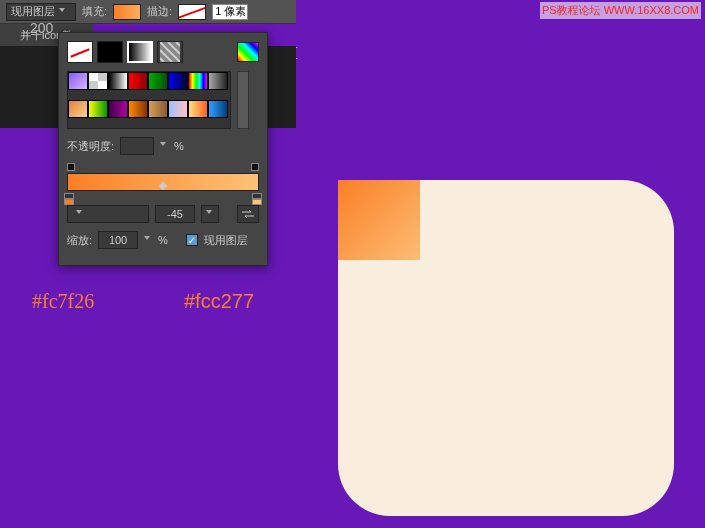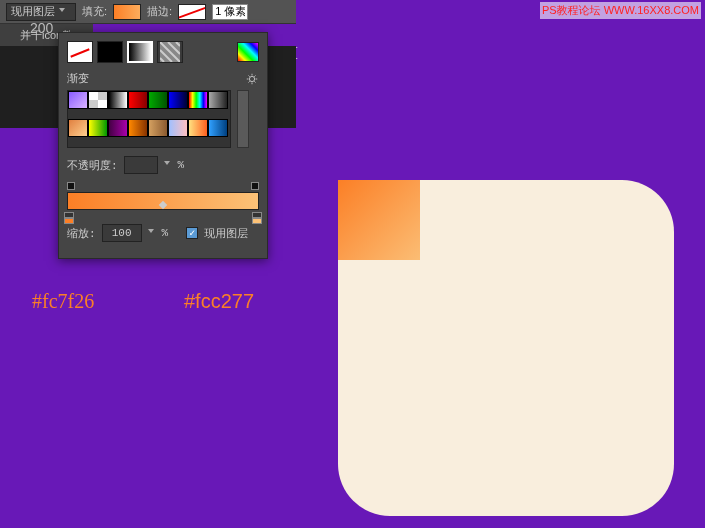--- a/index.html
+++ b/index.html
@@ -16,21 +16,21 @@
   .px-input { width: 36px; height: 16px; background: #fff; color: #000; border: 1px solid #888; font-size: 11px; padding: 0 2px; }
 
   .tabbar { position: absolute; left: 0; top: 24px; height: 22px; display: flex; align-items: center; color: #ccc; }
   .tabbar .tab { padding: 4px 20px; background: #3f3f3f; }
   .ruler { position: absolute; left: 30px; top: 20px; color: #bbb; font-size: 14px; }
 
   .dark-strip { position: absolute; left: 0; top: 46px; width: 296px; height: 82px; background: #1f1f1f; }
 
   .panel { position: absolute; left: 58px; top: 32px; width: 210px; background: #454545; border: 1px solid #2a2a2a; box-shadow: 0 2px 10px rgba(0,0,0,0.5); padding: 8px; }
 
-  .row { display: flex; align-items: center; gap: 6px; margin-bottom: 8px; font-family: Liberation Mono, monospace; }
+  .row { display: flex; align-items: center; gap: 6px; margin-bottom: 8px; }
   .type-btn { width: 26px; height: 22px; border: 1px solid #222; background: #3a3a3a; cursor: pointer; display:flex;align-items:center;justify-content:center; }
   .type-btn.none { background: #fff; position: relative; }
   .type-btn.none::after { content:""; position:absolute; left:2px; right:2px; top:50%; height:2px; background:#e00; transform: rotate(-22deg); }
   .type-btn.solid { background: #000; }
   .type-btn.grad { background: linear-gradient(90deg,#000,#fff); border: 2px solid #fff; }
   .type-btn.pat svg { width: 20px; height: 20px; }
   .hue-btn { width: 22px; height: 20px; border: 1px solid #222; cursor: pointer; background: linear-gradient(45deg,#f00,#ff0,#0f0,#0ff,#00f,#f0f); }
 
   .section-label { color: #ccc; margin-bottom: 4px; display:flex; justify-content:space-between; align-items:center; }
   .gear { width: 14px; height: 14px; cursor: pointer; }
@@ -99,27 +99,20 @@
       <div class="type-btn pat">
         <svg viewBox="0 0 20 20">
             <rect width="20" height="20" fill="#888"></rect>
             <path d="M0 0L20 20M0 8L12 20M8 0L20 12M0 16L4 20M16 0L20 4" stroke="#ccc" stroke-width="2"></path>
           </svg>
       </div>
     </div>
     <div class="hue-btn"></div>
   </div>
 
-  <div class="section-label">
-    <span>渐变</span>
-    <svg class="gear" viewBox="0 0 16 16">
-        <circle cx="8" cy="8" r="3" fill="none" stroke="#ccc"></circle>
-        <path d="M8 2v2M8 12v2M2 8h2M12 8h2M4 4l1.4 1.4M10.6 10.6L12 12M4 12l1.4-1.4M10.6 5.4L12 4" stroke="#ccc"></path>
-      </svg>
-  </div>
 
   <div class="row" style="align-items:flex-start">
     <div class="presets" id="presets">
         <div class="preset" style="background: linear-gradient(135deg, rgb(138, 92, 255), rgb(217, 179, 255));"></div>
         <div class="preset" style="background: repeating-conic-gradient(rgb(204, 204, 204) 0deg, rgb(204, 204, 204) 25%, rgb(255, 255, 255) 0deg, rgb(255, 255, 255) 50%);"></div>
         <div class="preset" style="background: linear-gradient(90deg, rgb(0, 0, 0), rgb(255, 255, 255));"></div>
         <div class="preset" style="background: linear-gradient(90deg, rgb(255, 0, 0), rgb(136, 0, 0));"></div>
         <div class="preset" style="background: linear-gradient(90deg, rgb(0, 170, 0), rgb(0, 85, 0));"></div>
         <div class="preset" style="background: linear-gradient(90deg, rgb(0, 0, 255), rgb(0, 0, 51));"></div>
         <div class="preset" style="background: linear-gradient(90deg, rgb(255, 0, 0), rgb(255, 255, 0), rgb(0, 255, 0), rgb(0, 255, 255), rgb(0, 0, 255), rgb(255, 0, 255));"></div>
@@ -151,20 +144,37 @@
     <div class="stop" style="left:-3px">
         <div class="top"></div>
         <div class="sw" style="background:#fc7f26"></div>
       </div>
     <div class="stop" style="right:-3px">
         <div class="top"></div>
         <div class="sw" style="background:#fcc277"></div>
       </div>
   </div>
 
+  <div class="row">
+    <div class="dd" style="width:82px">
+        <span class="chev"></span>
+      </div>
+    <div class="numbox">-45</div>
+    <div class="btn-grp">
+      <div class="seg">
+          <span class="chev"></span>
+        </div>
+    </div>
+    <div style="flex:1"></div>
+    <div class="icon-btn">
+      <svg width="14" height="10" viewBox="0 0 14 10">
+          <path d="M1 3h9l-2-2M13 7H4l2 2" stroke="#ccc" fill="none"></path>
+        </svg>
+    </div>
+  </div>
 
   <div class="row">
     <span>缩放:</span>
     <div class="numbox">100</div>
     <span class="chev"></span>
     <span>%</span>
     <div style="width:6px"></div>
     <div class="chk"></div>
     <span>现用图层</span>
   </div>

